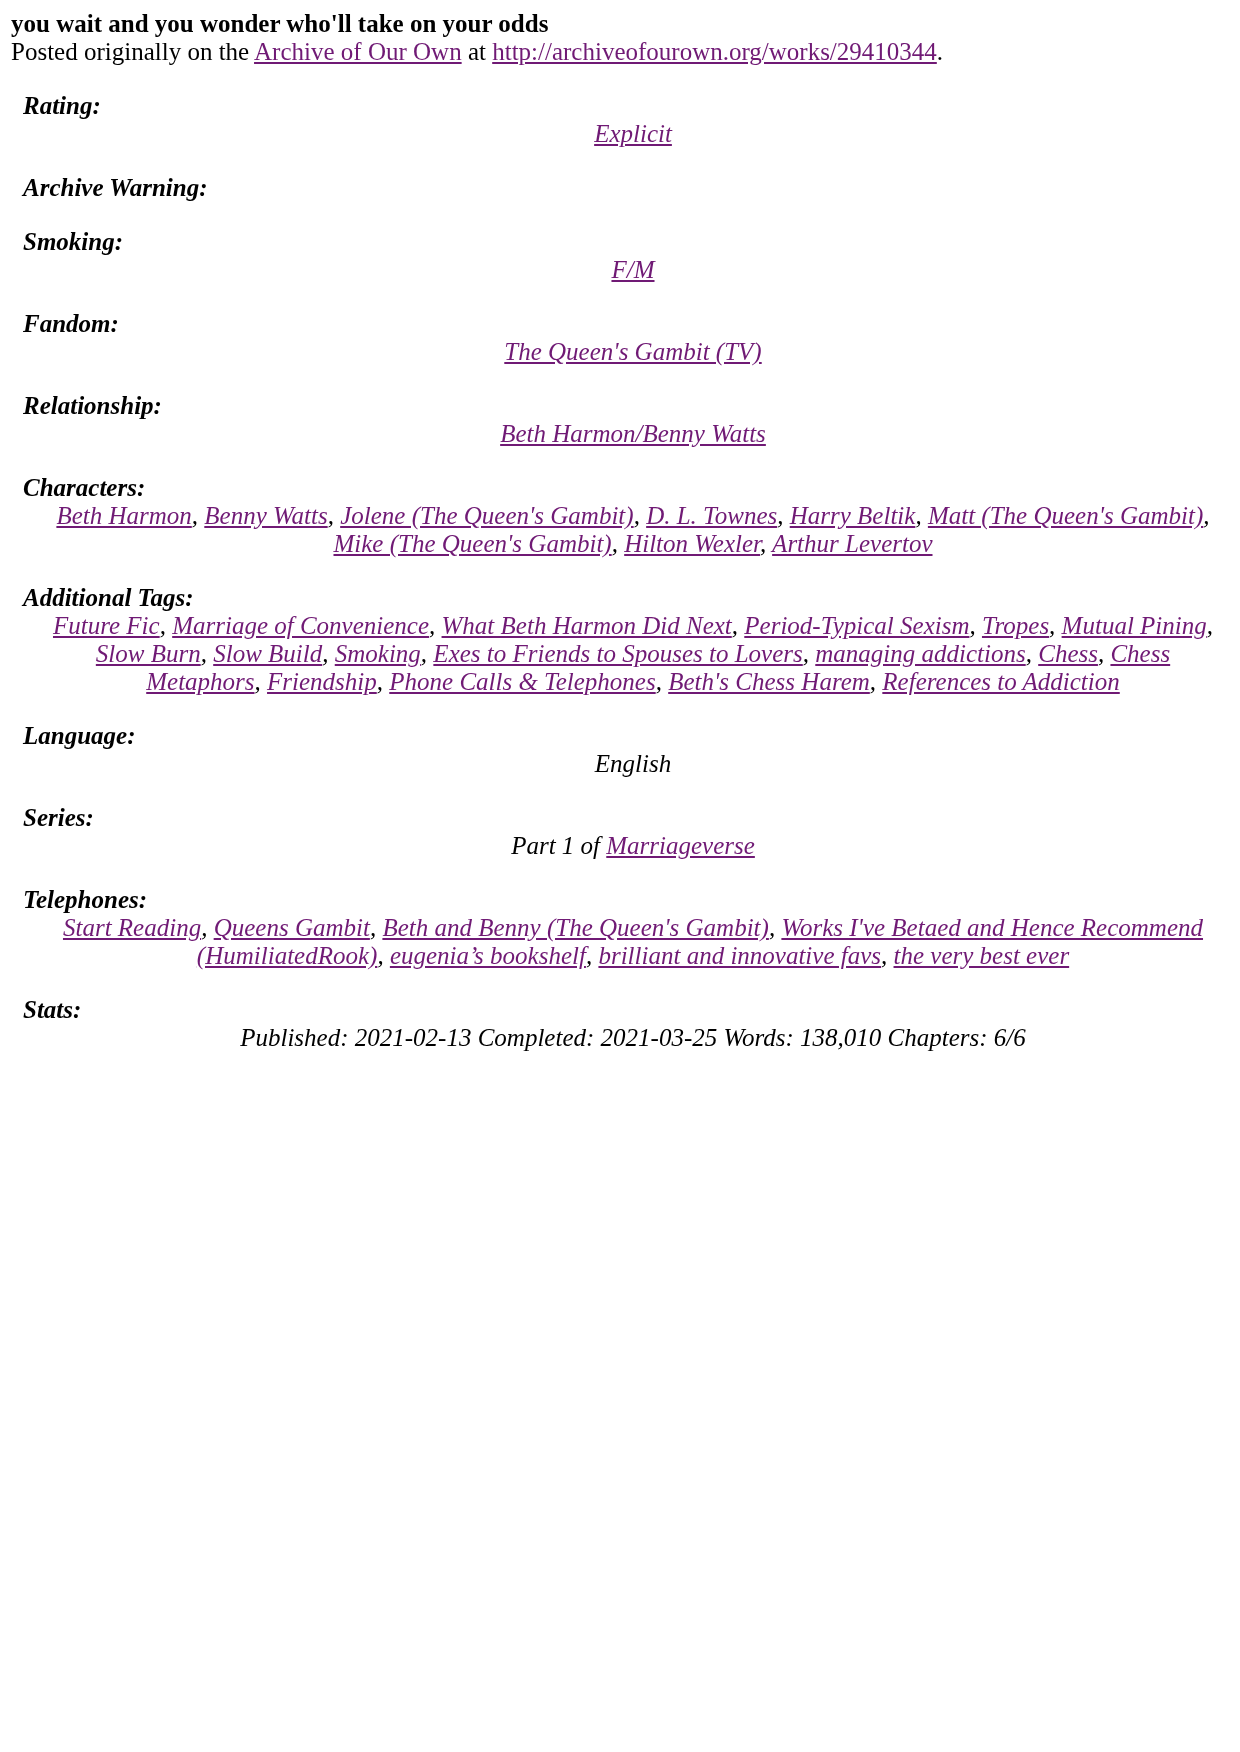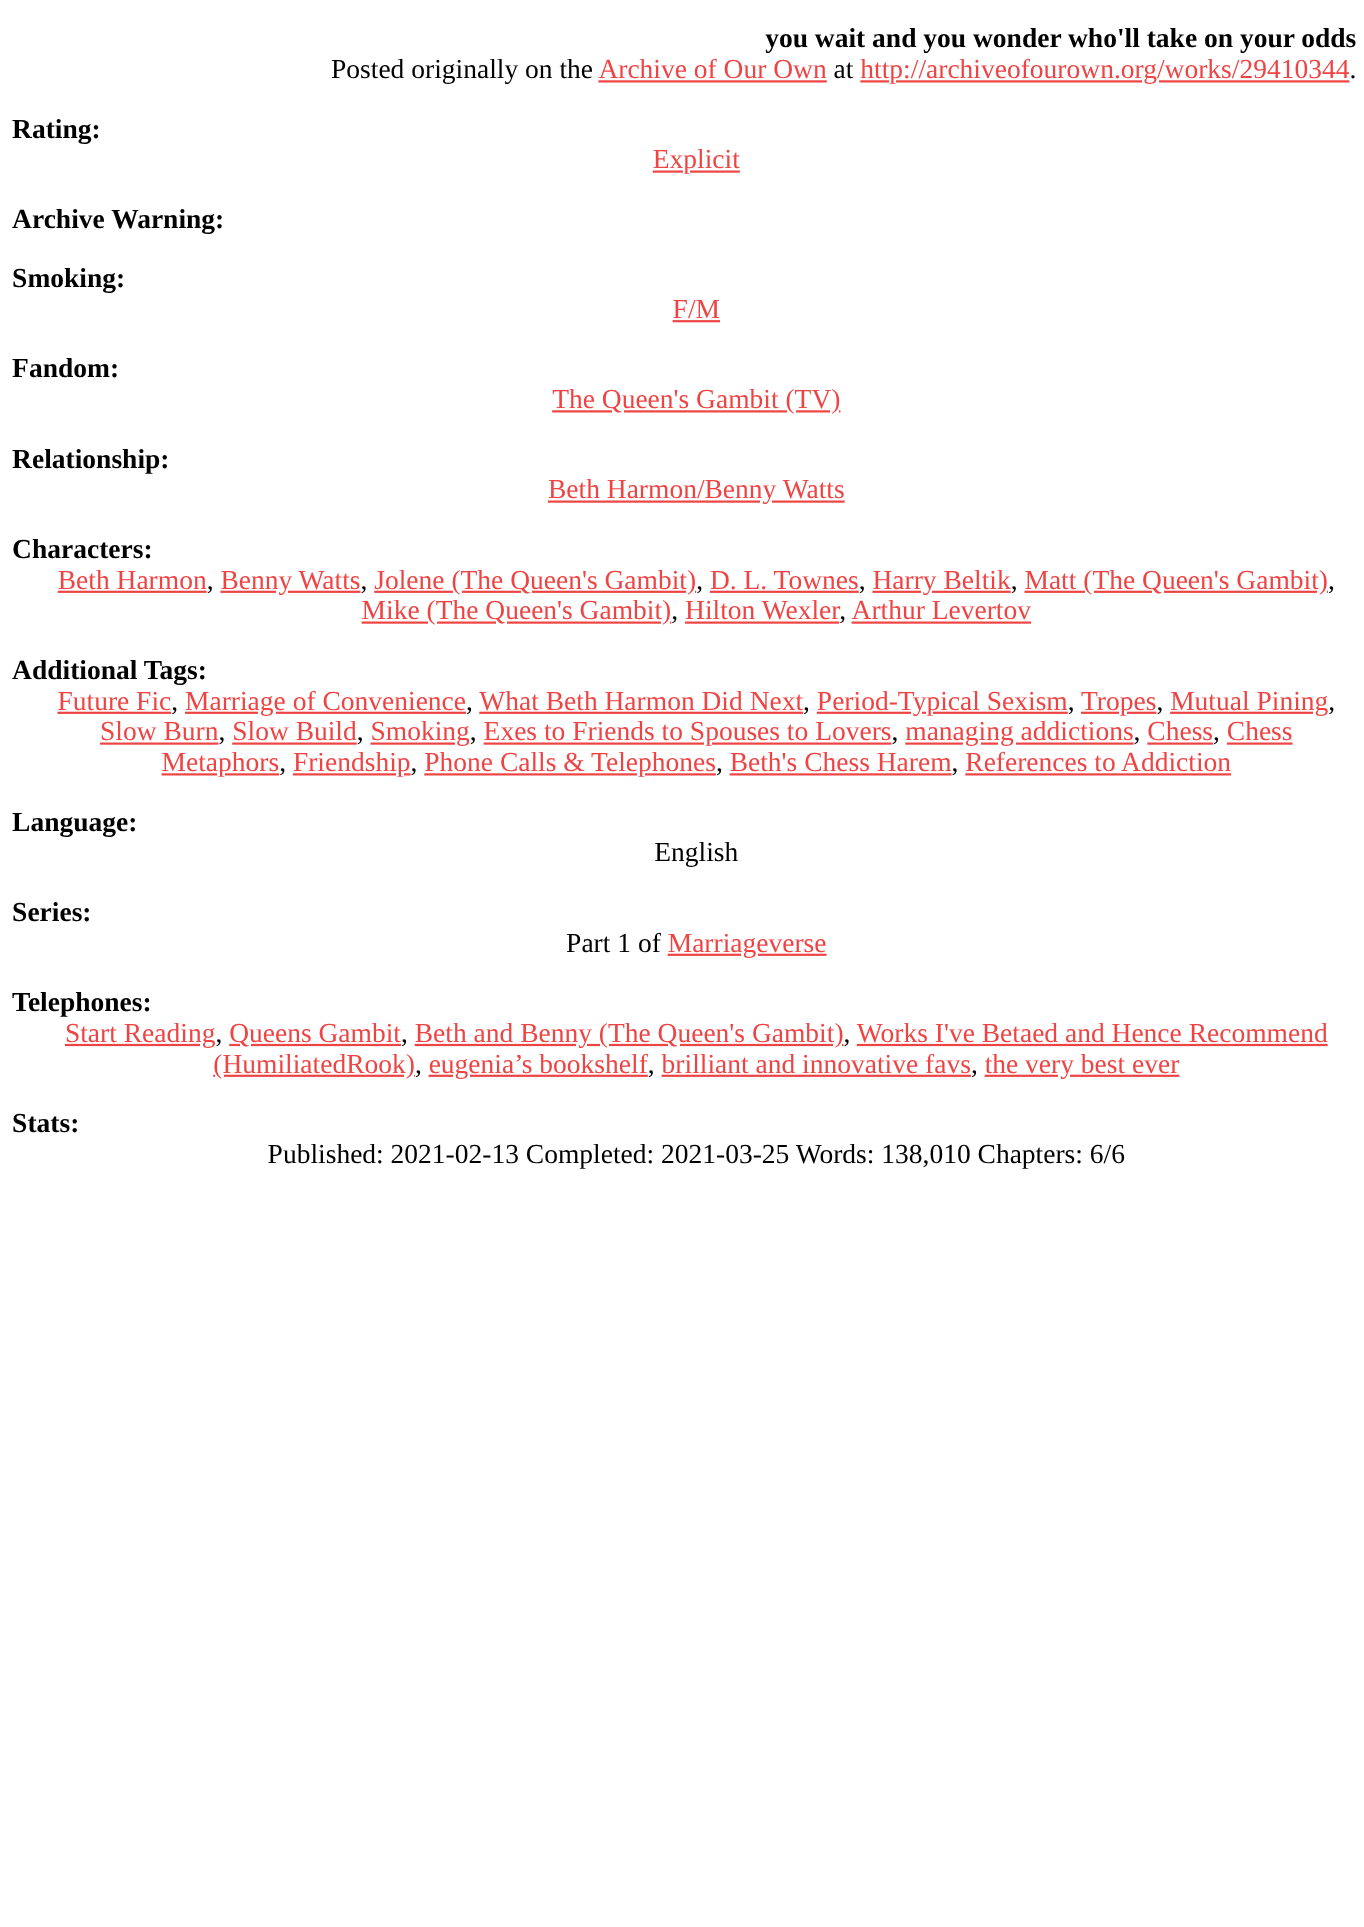--- a/index.html
+++ b/index.html
@@ -11,40 +11,41 @@
     width: 1240px;
     min-height: 1752px;
     box-sizing: border-box;
     padding: 0 7px 0 11px;
     font-family: "Liberation Serif", serif;
     font-size: 25px;
     line-height: 28px;
     color: #000000;
   }
   .message {
-    text-align: right;
-    margin: 22px 0 0 0;
+    text-align: left;
+    margin: 10px 0 0 0;
   }
   .message b {
     font-weight: bold;
   }
   dl.tags {
-    margin: 0;
+    margin: 12px;
     padding: 0;
+    font-style: italic;
   }
   dl.tags dt {
     font-weight: bold;
     margin: 26px 0 0 0;
   }
   dl.tags dd {
     margin: 0 0 0 22px;
     text-align: center;
   }
   a.tag-link, a.header-link {
-    color: #ef4444;
+    color: #701a75;
     text-decoration: underline;
     cursor: pointer;
   }
 </style>
 </head>
 <body>
 
 <div class="message">
   <b>you wait and you wonder who'll take on your odds</b><br>
   <span>Posted originally on the </span><a class="header-link" href="#">Archive of Our Own</a><span> at </span><a class="header-link" href="#">http://archiveofourown.org/works/29410344</a><span>.</span>

